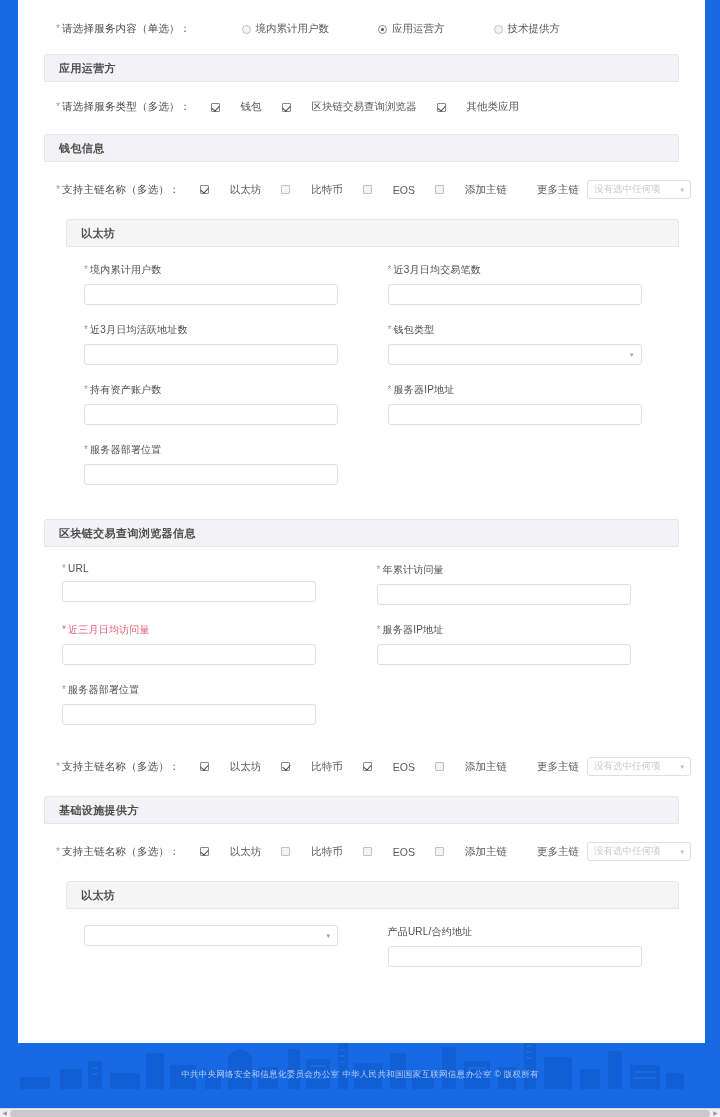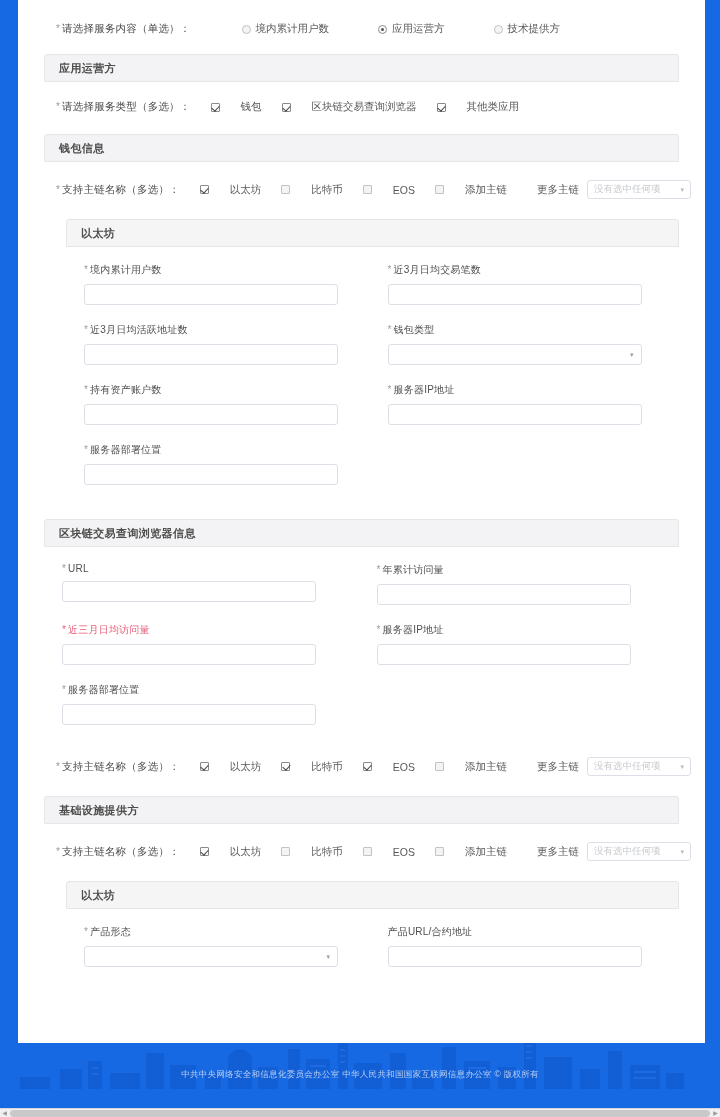--- a/index.html
+++ b/index.html
@@ -495,23 +495,20 @@
           <span>没有选中任何项</span>
           <span class="caret">▾</span>
         </span>
       </div>
 
       <div class="sect-bar lvl2">以太坊</div>
 
       <div class="fields indent">
 
         <div class="field">
-          <span class="lbl">
-            <span class="star">*</span><span>产品形态</span>
-          </span>
           <div class="sel">
             <span></span>
             <span class="caret">▾</span>
           </div>
         </div>
         <div class="field right">
           <span class="lbl">
             <span>产品URL/合约地址</span>
           </span>
           <input class="inp" type="text" value="" style="">

